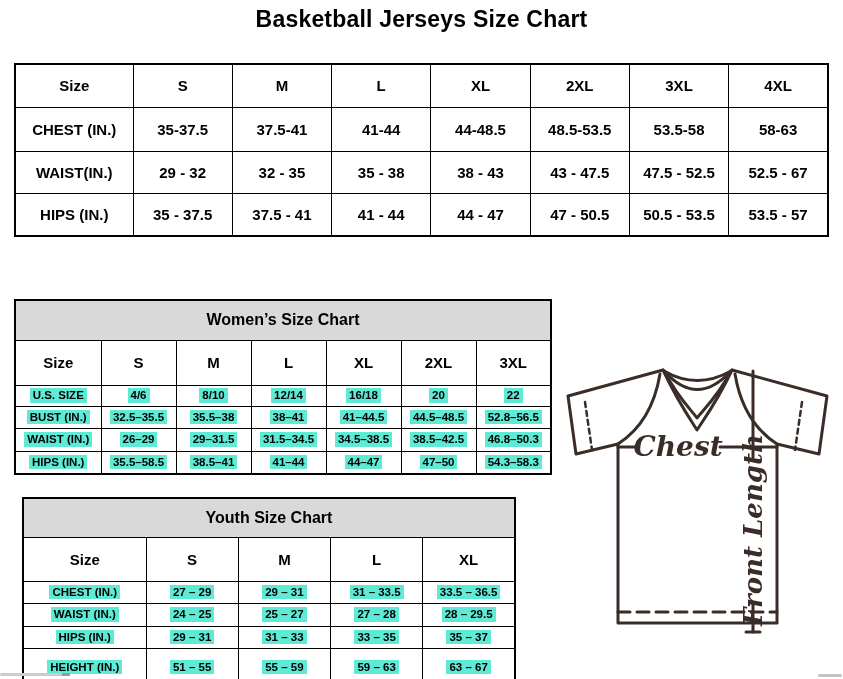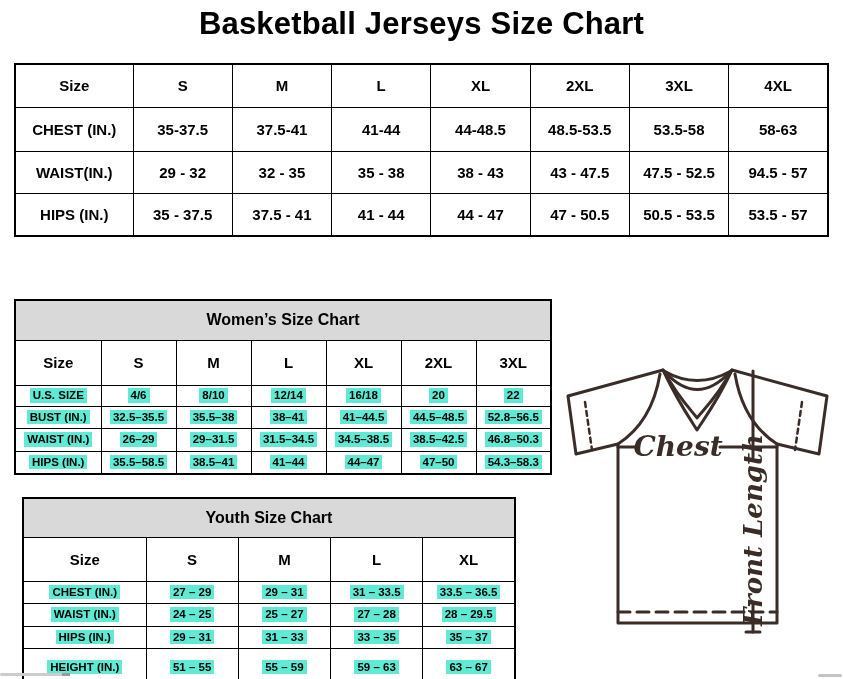--- a/index.html
+++ b/index.html
@@ -2,21 +2,21 @@
 <html><head>
 <meta charset="utf-8">
 <style>
   html,body{margin:0;padding:0;}
   body{
     width:843px;height:679px;position:relative;background:#ffffff;
     font-family:"Liberation Sans", sans-serif;color:#000;overflow:hidden;
   }
   .page-title{
     position:absolute;top:6px;left:0;width:100%;text-align:center;
-    font-size:31px;font-weight:bold;letter-spacing:0.2px;
+    font-size:23px;font-weight:bold;letter-spacing:0.2px;
   }
   table{
     position:absolute;border-collapse:collapse;table-layout:fixed;
     border:2.5px solid #000;background:#fff;
   }
   td{
     border:1.5px solid #000;text-align:center;vertical-align:middle;
     font-weight:bold;padding:0;color:#000;
   }
   .band{background:#d9d9d9;font-size:16px;}
@@ -84,21 +84,21 @@
     <td>58-63</td>
   </tr>
   <tr class="data-row" style="height:42px">
     <td class="row-label">WAIST(IN.)</td>
     <td>29 - 32</td>
     <td>32 - 35</td>
     <td>35 - 38</td>
     <td>38 - 43</td>
     <td>43 - 47.5</td>
     <td>47.5 - 52.5</td>
-    <td>94.5 - 57</td>
+    <td>52.5 - 67</td>
   </tr>
   <tr class="data-row" style="height:43px">
     <td class="row-label">HIPS (IN.)</td>
     <td>35 - 37.5</td>
     <td>37.5 - 41</td>
     <td>41 - 44</td>
     <td>44 - 47</td>
     <td>47 - 50.5</td>
     <td>50.5 - 53.5</td>
     <td>53.5 - 57</td>

